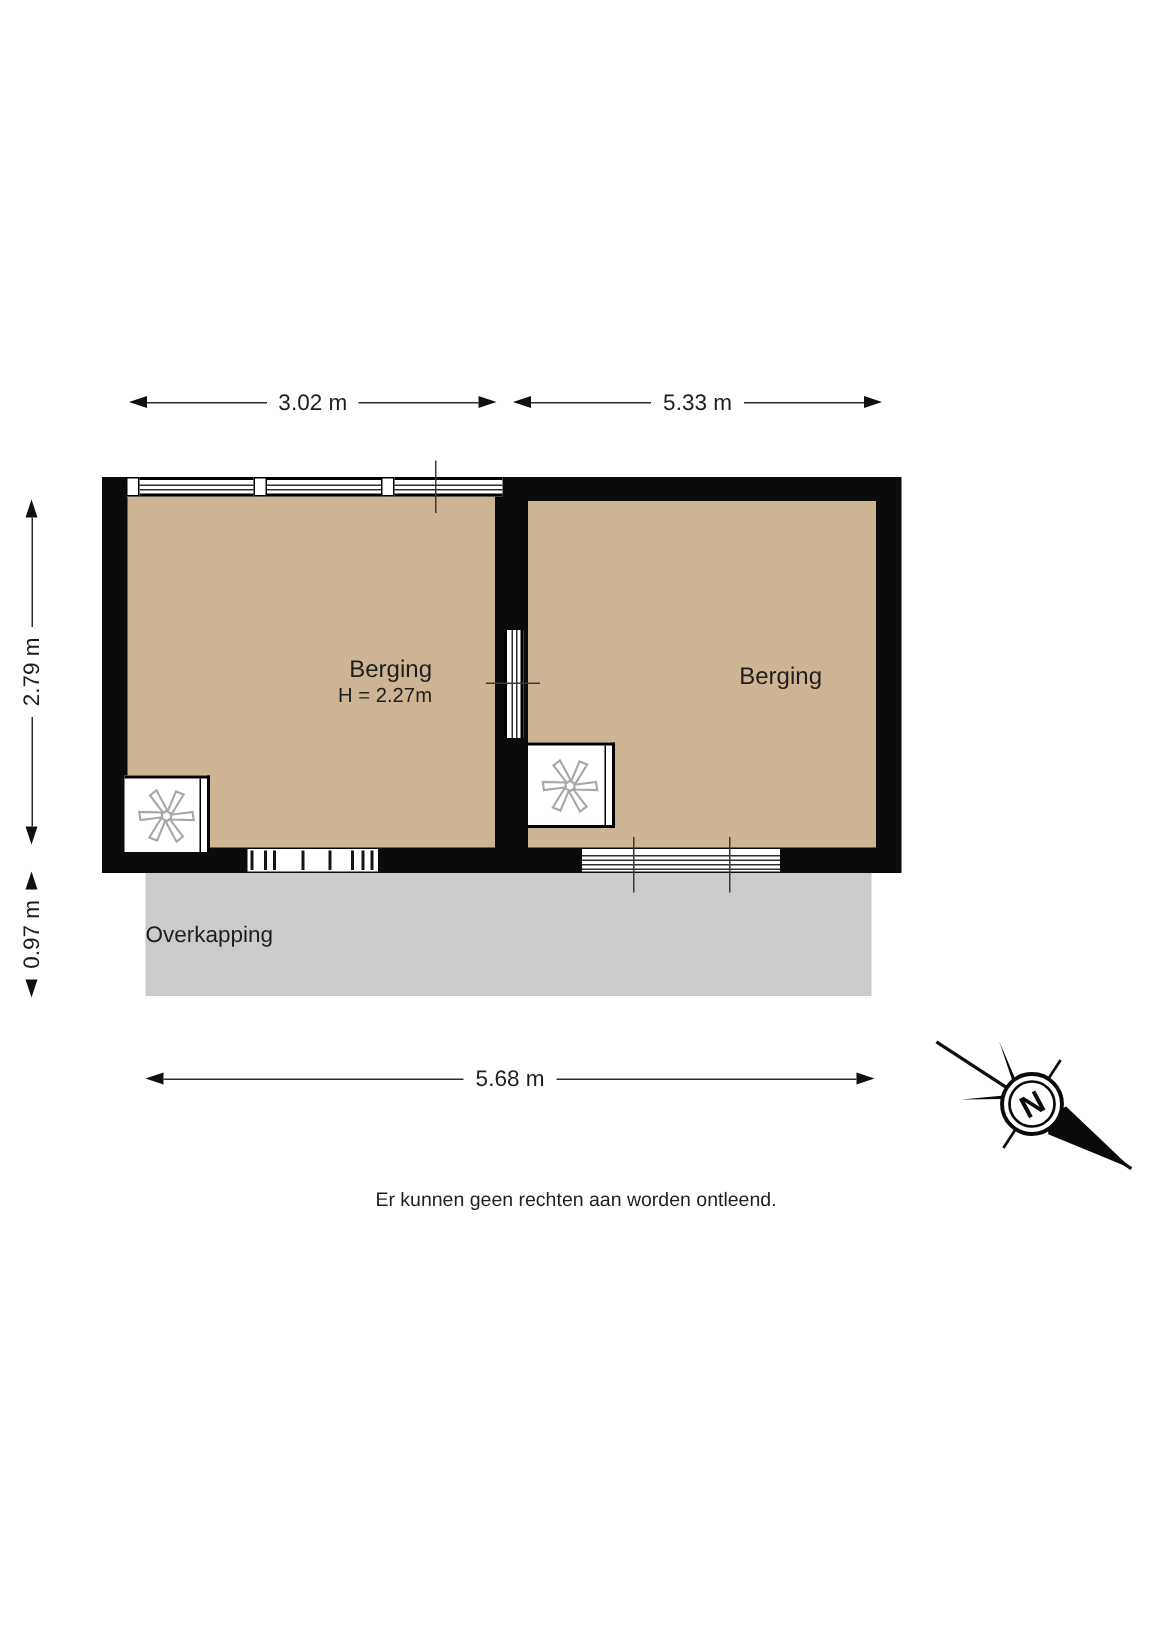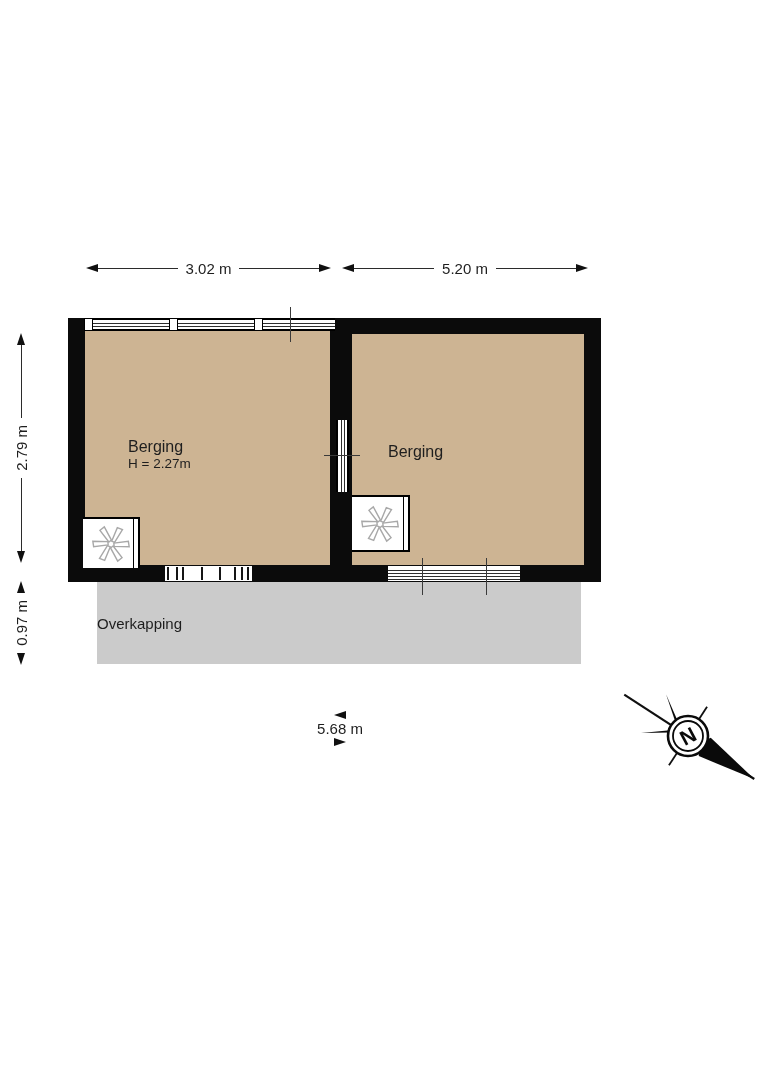--- a/index.html
+++ b/index.html
@@ -36,21 +36,21 @@
   .dline{position:absolute;top:1px;bottom:1px;width:2px;background:#151515;}
   .wline{position:absolute;left:0;right:0;height:0;border-top:1px solid #2f2f2f;}
   .tick-v{position:absolute;width:0;border-left:1.5px solid #3a3a3a;}
   .tick-h{position:absolute;height:0;border-top:1.5px solid #3a3a3a;}
 
   .fanbox{background:#fff;display:flex;align-items:center;justify-content:center;}
   .fanbox.bl{border-top:2px solid #000;border-right:2px solid #000;}
   .fanbox.br{border-top:2px solid #000;border-right:2px solid #000;border-bottom:2px solid #000;}
   .fanbox .dbl{position:absolute;top:0;bottom:0;right:4px;width:0;border-left:1.3px solid #000;}
 
-  .room-label{position:absolute;text-align:left;line-height:1.12;}
+  .room-label{position:absolute;text-align:right;line-height:1.12;}
   .room-label .nm{font-size:16px;}
   .room-label .ht{font-size:13.5px;}
 
   .footer{position:absolute;left:0;right:0;text-align:center;font-size:13px;line-height:1.3;}
 </style>
 </head>
 <body>
 
 <div class="canvas">
 
@@ -58,21 +58,21 @@
     <span class="ah l"></span>
     <span class="ln"></span>
     <span class="lbl">3.02 m</span>
     <span class="ln"></span>
     <span class="ah r"></span>
   </div>
 
   <div class="dim-h" style="left:342px;top:260px;width:246px;">
     <span class="ah l"></span>
     <span class="ln"></span>
-    <span class="lbl">5.20 m</span>
+    <span class="lbl">5.33 m</span>
     <span class="ln"></span>
     <span class="ah r"></span>
   </div>
 
   <div class="dim-v" style="left:13px;top:333px;height:230px;">
     <span class="ah u"></span>
     <span class="ln"></span>
     <span class="lbl">2.79 m</span>
     <span class="ln"></span>
     <span class="ah d"></span>
@@ -184,21 +184,21 @@
   </div>
 
   <div class="room-label" style="left:128px;top:438px;width:160px;">
     <div class="nm">Berging</div>
     <div class="ht">H = 2.27m</div>
   </div>
   <div class="room-label" style="left:388px;top:443px;width:160px;">
     <div class="nm">Berging</div>
   </div>
 
-  <div class="dim-h" style="left:97px;top:711px;width:486px;flex-direction:column;">
+  <div class="dim-h" style="left:97px;top:711px;width:486px;">
     <span class="ah l"></span>
     <span class="ln"></span>
     <span class="lbl">5.68 m</span>
     <span class="ln"></span>
     <span class="ah r"></span>
   </div>
 
   <svg class="abs" style="left:618px;top:684px;" width="140" height="106" viewBox="-70 -52 140 106">
     <g transform="rotate(33)">
       <line x1="-76" y1="0" x2="79" y2="0" stroke="#101010" stroke-width="2.2"></line>
@@ -206,15 +206,16 @@
       <polygon points="79,0 20,-11 13,0 20,11" fill="#0a0a0a"></polygon>
       <polygon points="-12,0 -41,-23 -17,-7" fill="#0a0a0a"></polygon>
       <polygon points="-12,0 -41,23 -17,7" fill="#0a0a0a"></polygon>
     </g>
     <circle cx="0" cy="0" r="20" fill="#ffffff" stroke="#0a0a0a" stroke-width="2.6"></circle>
     <circle cx="0" cy="0" r="15" fill="none" stroke="#0a0a0a" stroke-width="1.8"></circle>
     <text transform="rotate(-28)" x="0" y="7.5" text-anchor="middle" font-size="21" font-weight="bold" fill="#0a0a0a">N</text>
   </svg>
 
   <div class="footer" style="top:792px;">
+    <div>Er kunnen geen rechten aan worden ontleend.</div>
   </div>
 
 </div>
 
 </body></html>

